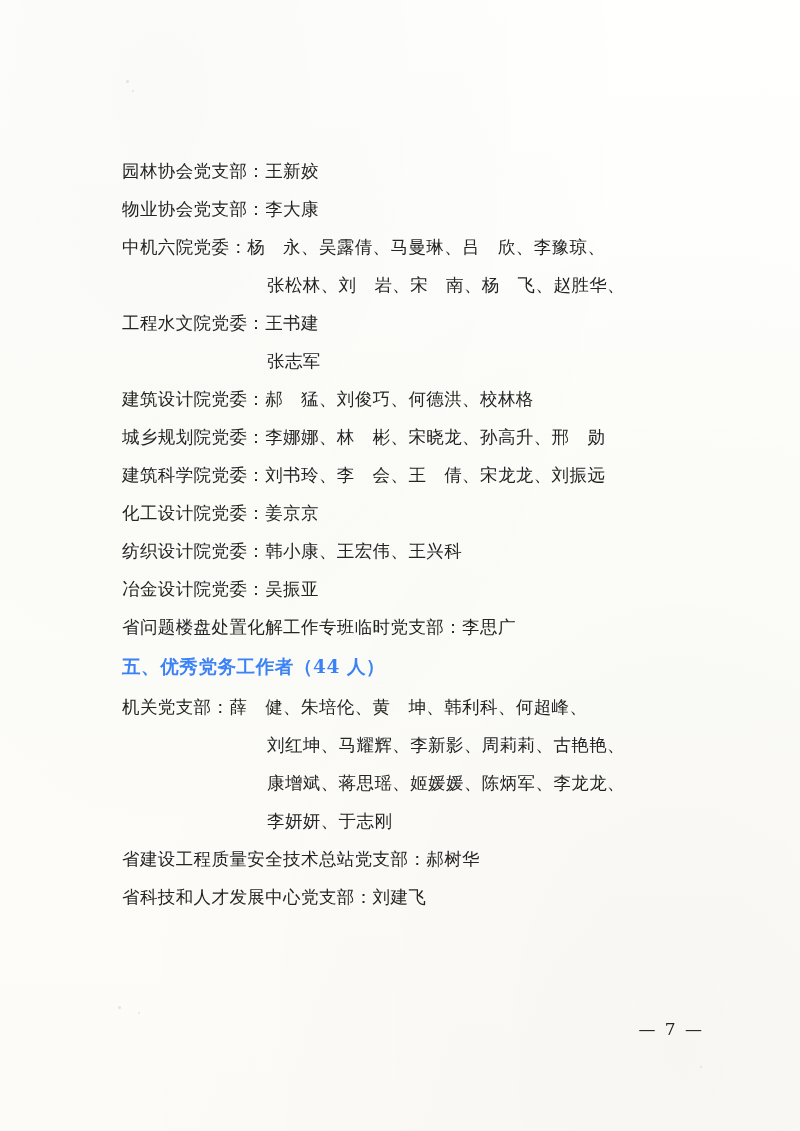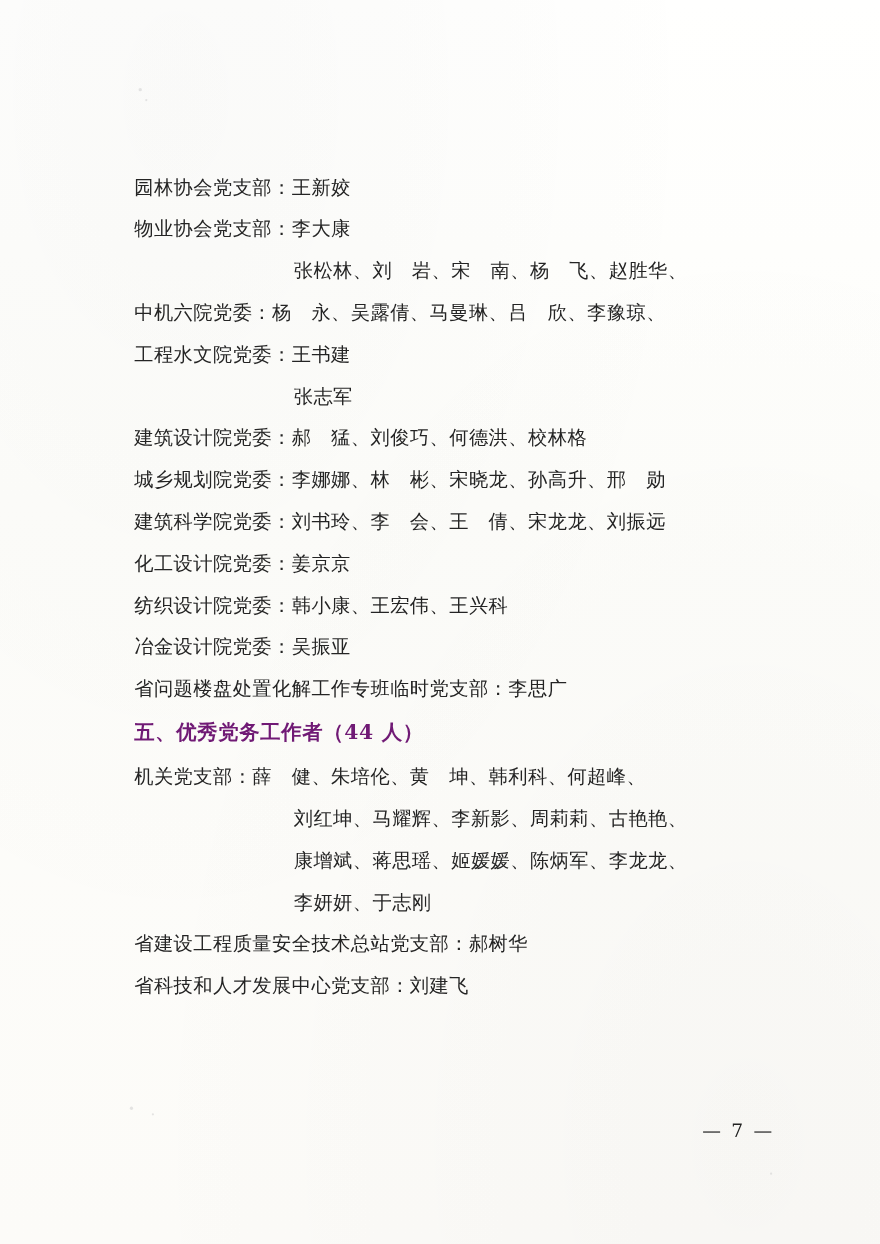--- a/index.html
+++ b/index.html
@@ -46,21 +46,21 @@
     color: #242424;
   }
   .line.indent-cont {
     padding-left: 145px;
   }
   .heading {
     font-size: 18.5px;
     line-height: 42px;
     font-weight: bold;
     letter-spacing: 0.6px;
-    color: #701a75;
+    color: #3b82f6;
     white-space: pre;
   }
   .page-number {
     position: absolute;
     right: 96px;
     bottom: 92px;
     font-size: 17px;
     letter-spacing: 2px;
     color: #222;
     white-space: pre;
@@ -81,22 +81,22 @@
 
   <div class="speck" style="left:126px; top:80px; width:3px; height:3px;"></div>
   <div class="speck" style="left:132px; top:90px; width:2px; height:2px;"></div>
   <div class="speck" style="left:118px; top:1006px; width:3px; height:3px;"></div>
   <div class="speck" style="left:138px; top:1012px; width:2px; height:2px;"></div>
   <div class="speck" style="left:700px; top:1066px; width:2px; height:2px;"></div>
 
   <div class="content">
     <div class="line">园林协会党支部：王新姣</div>
     <div class="line">物业协会党支部：李大康</div>
+    <div class="line">中机六院党委：杨　永、吴露倩、马曼琳、吕　欣、李豫琼、</div>
     <div class="line indent-cont">张松林、刘　岩、宋　南、杨　飞、赵胜华、</div>
-    <div class="line">中机六院党委：杨　永、吴露倩、马曼琳、吕　欣、李豫琼、</div>
     <div class="line">工程水文院党委：王书建</div>
     <div class="line indent-cont">张志军</div>
     <div class="line">建筑设计院党委：郝　猛、刘俊巧、何德洪、校林格</div>
     <div class="line">城乡规划院党委：李娜娜、林　彬、宋晓龙、孙高升、邢　勋</div>
     <div class="line">建筑科学院党委：刘书玲、李　会、王　倩、宋龙龙、刘振远</div>
     <div class="line">化工设计院党委：姜京京</div>
     <div class="line">纺织设计院党委：韩小康、王宏伟、王兴科</div>
     <div class="line">冶金设计院党委：吴振亚</div>
     <div class="line">省问题楼盘处置化解工作专班临时党支部：李思广</div>
 

